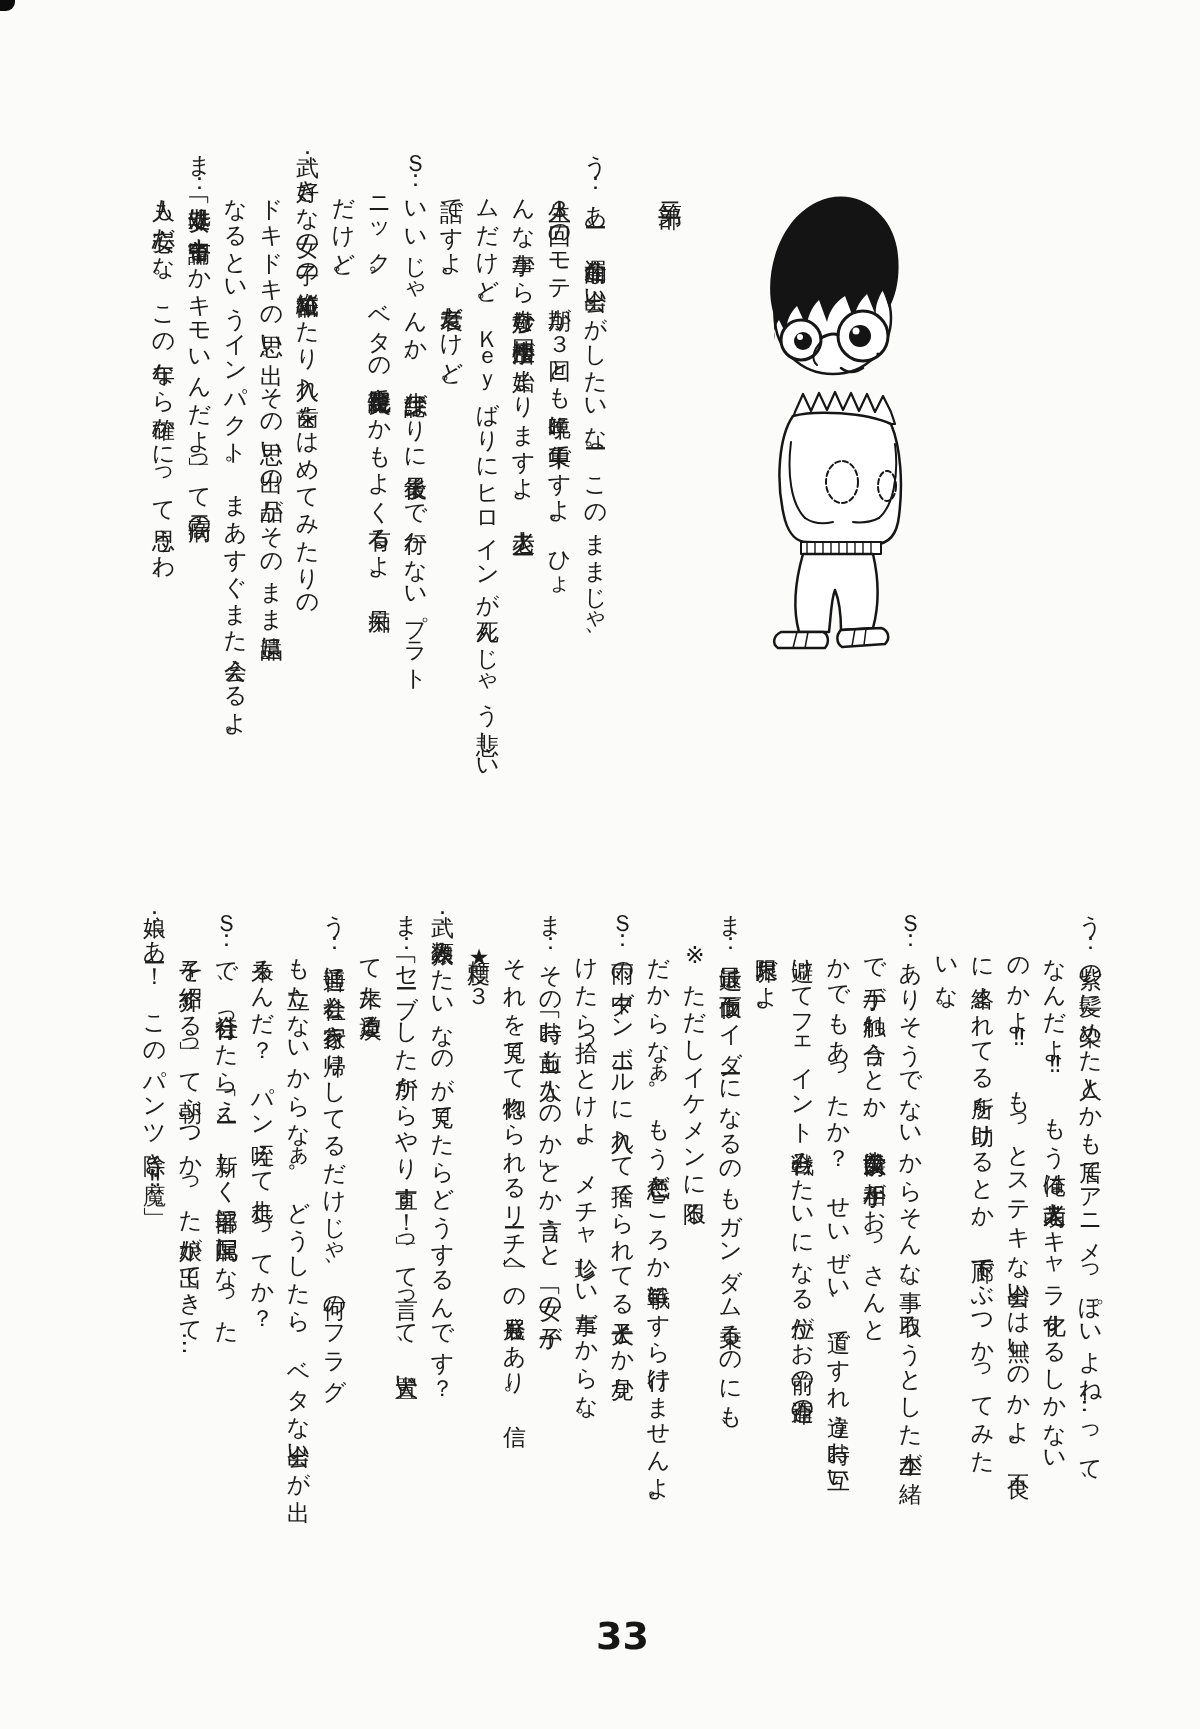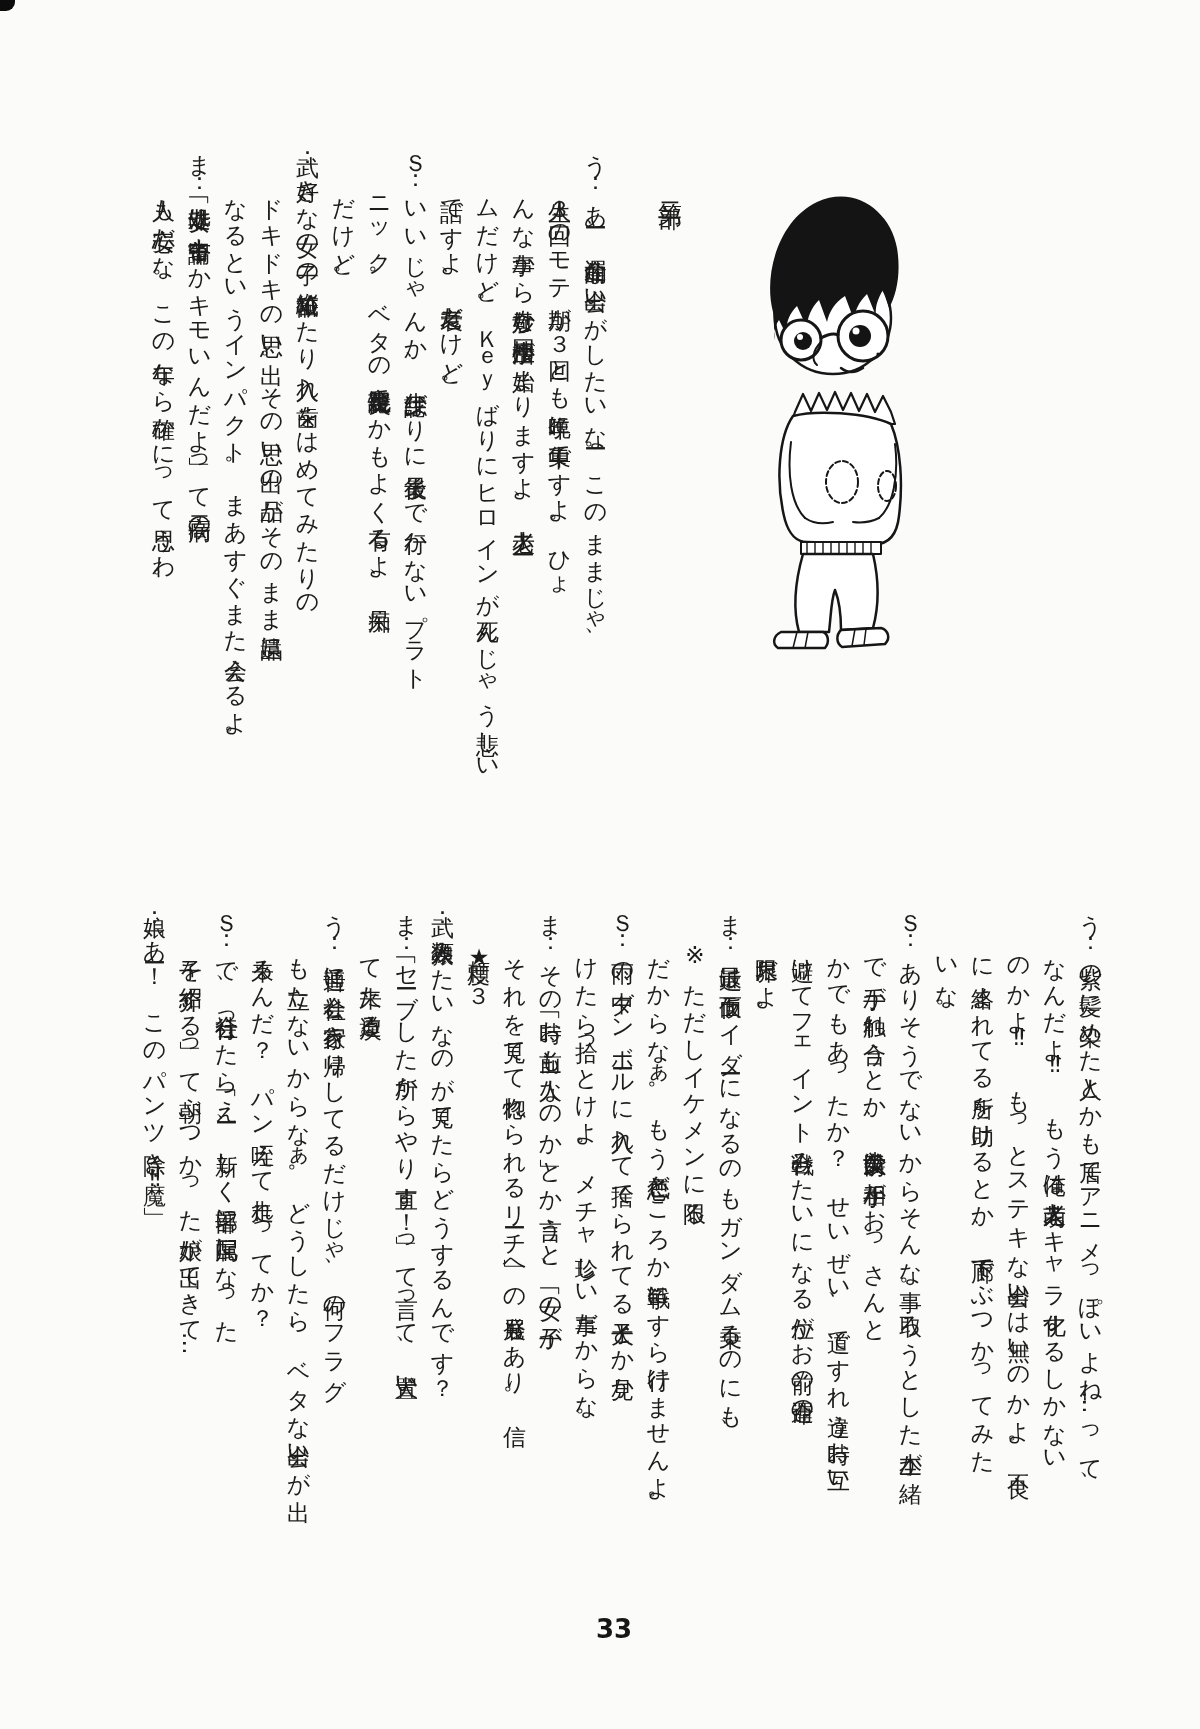--- a/index.html
+++ b/index.html
@@ -30,21 +30,21 @@
   .section-top    { top:138px;  left:142px; width:546px; height:700px; }
   .section-bottom { top:898px;  left:133px; width:976px; height:700px; }
   .title-col { padding-top:46px; margin-left:38px; font-size:24px; }
   .illustration {
     position:absolute; top:190px; left:742px;
     width:166px; height:470px;
   }
   .illustration svg { width:100%; height:100%; }
   .page-number {
     position:absolute; top:1614px; left:596px;
-    font-size:26px; font-weight:bold; letter-spacing:0px;
+    font-size:38px; font-weight:bold; letter-spacing:0px;
     color:#161616;
     font-family:"DejaVu Sans", sans-serif;
   }
 </style>
 </head>
 <body>
 
 <div class="page">
 
   <div class="corner-mark"></div>

